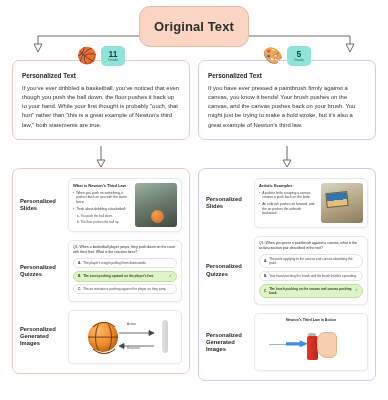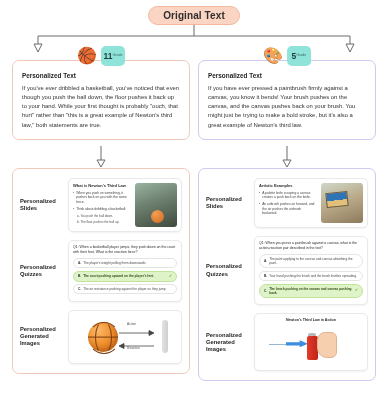--- a/index.html
+++ b/index.html
@@ -15,22 +15,22 @@
 
   
   .orig-wrap {
     position: absolute; top: 6px; left: 0; width: 388px;
     display: flex; justify-content: center;
   }
   .orig-pill {
     background: #fbd5c4;
     border: 1px solid #f3b79c;
     border-radius: 11px;
-    padding: 3px 14px;
-    font-size: 10px;
+    padding: 12px 14px;
+    font-size: 13px;
     font-weight: bold;
     color: #2e2e2e;
     letter-spacing: .1px;
   }
 
   
   .conn-svg { position: absolute; left: 0; top: 0; width: 388px; height: 400px; pointer-events: none; }
 
   
   .col {
@@ -41,21 +41,21 @@
 
   .emoji-row {
     position: absolute; top: -14px; left: 50%; transform: translateX(-50%);
     display: flex; align-items: center; gap: 4px; z-index: 5;
   }
   .emoji { font-size: 16px; line-height: 1; }
   .grade-badge {
     background: #8fe3d8;
     border-radius: 5px;
     width: 24px; height: 20px;
-    display: flex; flex-direction: row;
+    display: flex; flex-direction: column;
     align-items: center; justify-content: center;
     line-height: 1;
   }
   .grade-num { font-size: 8.5px; font-weight: bold; color: #1d3f3b; }
   .grade-lbl { font-size: 3.6px; color: #3c6a66; margin-top: .5px; }
 
   
   .text-card {
     border-radius: 7px;
     padding: 11px 9px 9px 9px;

